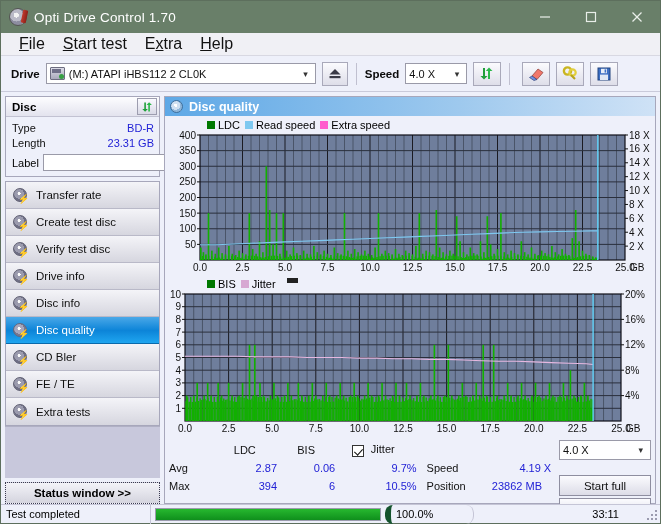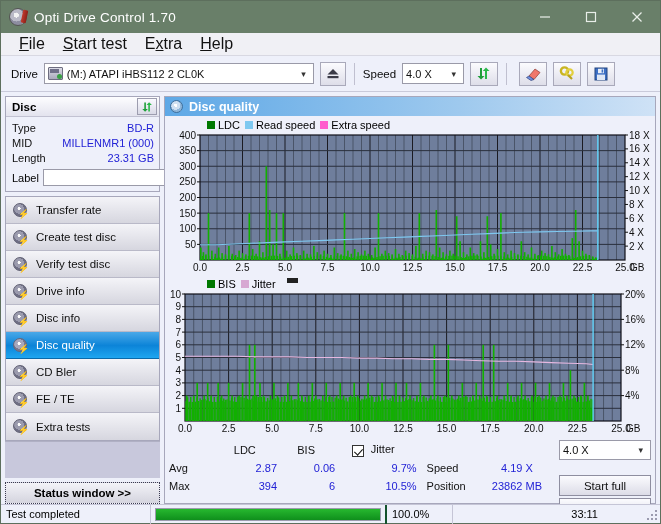--- a/index.html
+++ b/index.html
@@ -46,21 +46,21 @@
     height:23px; flex:0 0 23px; background:#f0f0f5; display:flex; align-items:center;
     padding-left:9px; border-bottom:1px solid #d8d8e2;
   }
   .menu-item { padding:3px 9px; font-size:16px; color:#111; }
   .menu-item u { text-decoration:underline; }
   
   .toolbar {
     height:36px; flex:0 0 36px; background:#eef0fa; display:flex; align-items:center;
     padding:0 6px; gap:6px; border-bottom:1px solid #c9cada;
   }
-  .lbl-bold { font-weight:normal; font-size:11.5px; color:#0b0b0b; }
+  .lbl-bold { font-weight:bold; font-size:11.5px; color:#0b0b0b; }
   .combo {
     height:21px; background:#fff; border:1px solid #9a9aa8; display:flex; align-items:center;
     padding:0 2px 0 3px; font-size:11px; color:#111; position:relative;
   }
   .combo .chev { margin-left:auto; padding:0 5px 0 6px; color:#333; font-size:9px; }
   .drive-combo { width:270px; }
   .drive-ic {
     width:15px; height:13px; margin-right:4px; flex:0 0 15px; position:relative;
     background:linear-gradient(#dcdce6,#a9a9bb); border:1px solid #6d6d80; border-radius:1px;
   }
@@ -262,24 +262,20 @@
             <svg width="13" height="12" viewBox="0 0 16 15">
               <path d="M4 2 L4 10 L1.5 10 L5 13.5 L8.5 10 L6 10 L6 2 Z" fill="#1f9e3a"></path>
               <path d="M11 13 L11 5 L13.5 5 L10 1.5 L6.8 5 L9 5 L9 13 Z" fill="#2ab84a"></path>
             </svg>
           </span>
         </div>
         <div class="disc-rows">
           <div class="drow">
             <span class="k">Type</span>
             <span class="v">BD-R</span>
-          </div>
-          <div class="drow">
-            <span class="k">MID</span>
-            <span class="v">MILLENMR1 (000)</span>
           </div>
           <div class="drow">
             <span class="k">Length</span>
             <span class="v">23.31 GB</span>
           </div>
           <div class="label-row">
             <span class="k">Label</span>
             <input class="label-input" type="text" value="" style="">
             <span class="cdbtn">
               <span class="cd-glyph"></span>
@@ -1391,21 +1387,21 @@
                 </div>
               </td>
             </tr>
             <tr>
               <td>Avg</td>
               <td class="num">2.87</td>
               <td class="num">0.06</td>
               <td></td>
               <td class="num" style="padding-right:10px;">9.7%</td>
               <td>Speed</td>
-              <td class="num" style="text-align:center;">4.19 X</td>
+              <td class="num" style="text-align:right;">4.19 X</td>
               <td rowspan="1"></td>
             </tr>
             <tr>
               <td>Max</td>
               <td class="num">394</td>
               <td class="num">6</td>
               <td></td>
               <td class="num" style="padding-right:10px;margin-top:20px;">10.5%</td>
               <td>Position</td>
               <td class="num" style="text-align:center;">23862 MB</td>
@@ -1432,21 +1428,21 @@
     </div>
   </div>
 
   <div class="statusbar">
     <div class="sb-cell" style="width:150px;">
       <span>Test completed</span>
     </div>
     <div class="progress-outer">
       <div class="progress-fill" id="pfill" style="width: 100%;"></div>
     </div>
-    <div class="sb-cell" style="width:68px;border-left:2px solid #14532d;">
+    <div class="sb-cell" style="width:89px;border-left:6px solid #14532d;border-radius:8px;">
       <span>100.0%</span>
     </div>
     <div class="sb-cell" style="width:150px;justify-content:flex-end;border-right:none;">
       <span>33:11</span>
     </div>
     <div class="grip">
       <i style="right:1px;bottom:1px"></i>
         <i style="right:5px;bottom:1px"></i>
         <i style="right:9px;bottom:1px"></i>
       <i style="right:1px;bottom:5px"></i>

